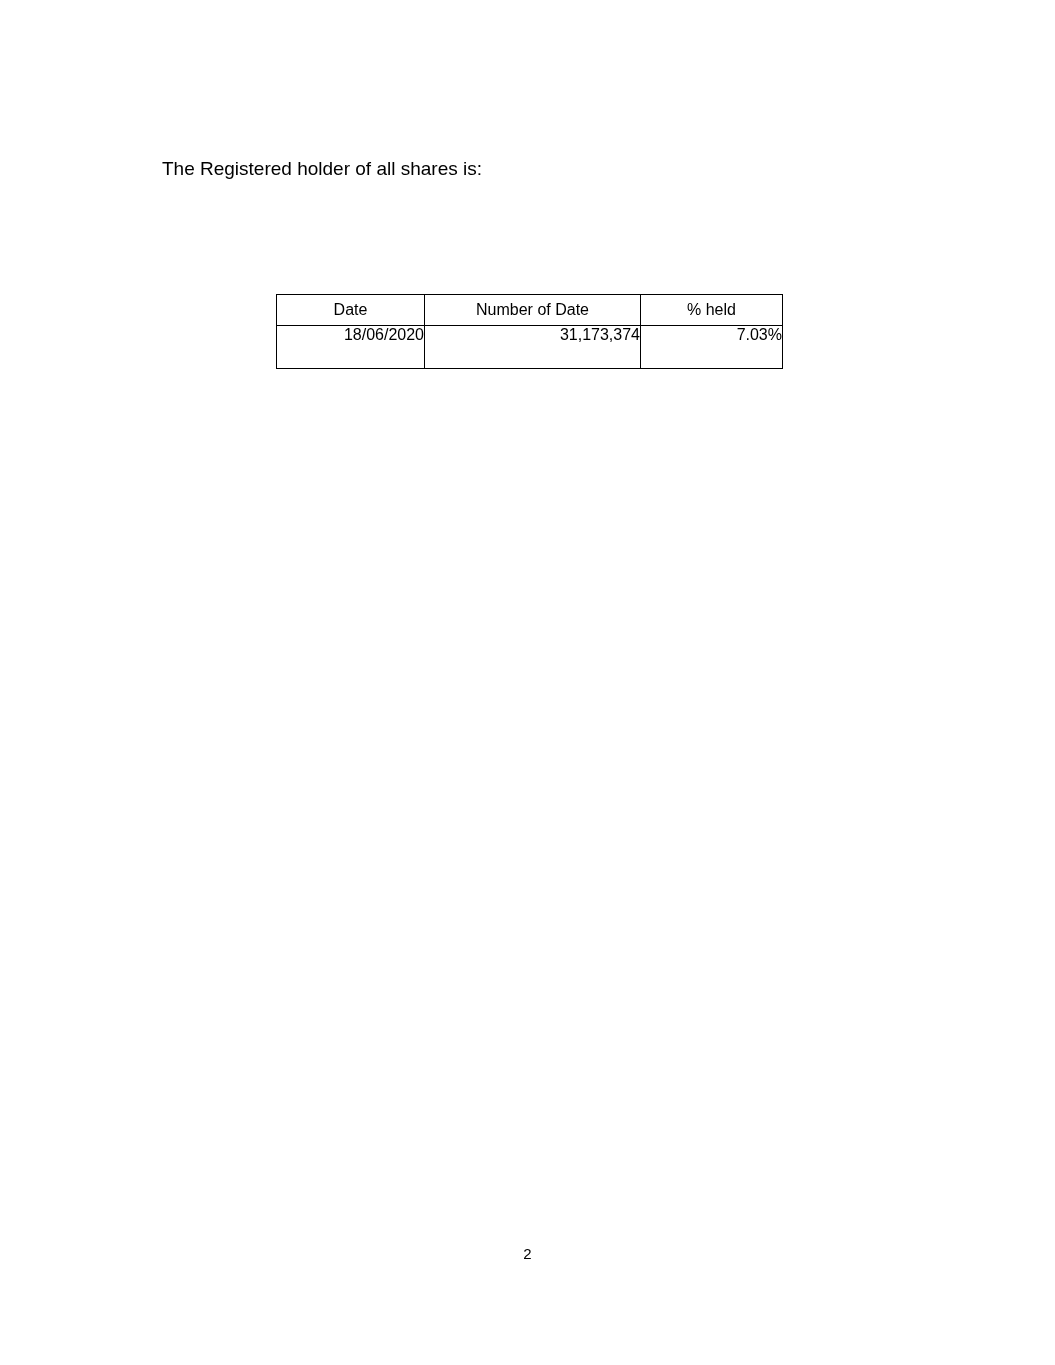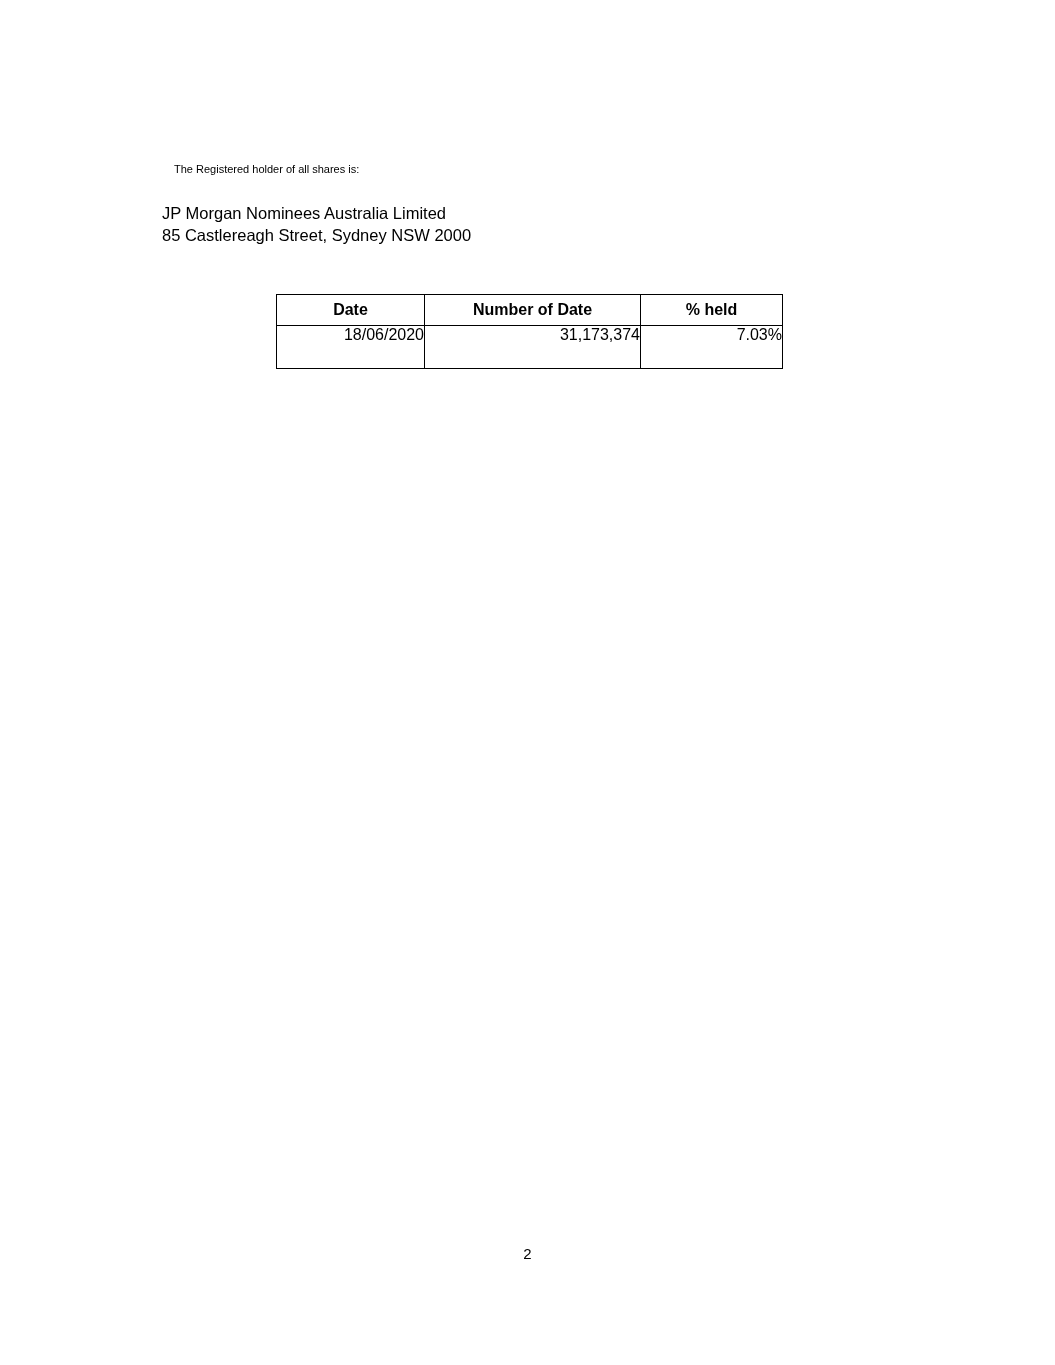--- a/index.html
+++ b/index.html
@@ -19,24 +19,23 @@
     position: absolute;
     left: 0;
     top: 0;
     width: 1055px;
     height: 1365px;
   }
   .intro-line {
     position: absolute;
     left: 162px;
     top: 158px;
-    font-size: 11px;
+    font-size: 19px;
     line-height: 22px;
     white-space: nowrap;
-    margin-left: 12px;
   }
   .holder-block {
     position: absolute;
     left: 162px;
     top: 202px;
     font-size: 16.5px;
     line-height: 22px;
   }
   .holder-block div {
     white-space: nowrap;
@@ -49,21 +48,21 @@
     border-collapse: collapse;
     table-layout: fixed;
   }
   table.cdi-table th,
   table.cdi-table td {
     border: 1px solid #000000;
     font-size: 16px;
     padding: 0;
   }
   table.cdi-table th {
-    font-weight: bold;
+    font-weight: normal;
     height: 30px;
     text-align: center;
     vertical-align: middle;
   }
   table.cdi-table td {
     height: 42px;
     vertical-align: top;
     text-align: right;
     font-weight: normal;
   }
@@ -94,24 +93,20 @@
     font-size: 15px;
   }
 </style>
 </head>
 <body>
 
 <div class="page">
 
   <div class="intro-line">The Registered holder of all shares is:</div>
 
-  <div class="holder-block">
-    <div>JP Morgan Nominees Australia Limited</div>
-    <div>85 Castlereagh Street, Sydney  NSW  2000</div>
-  </div>
 
   <table class="cdi-table">
     <thead>
       <tr>
         <th class="col-date">Date</th>
         <th class="col-cdis">Number of Date</th>
         <th class="col-held">% held</th>
       </tr>
     </thead>
     <tbody>

